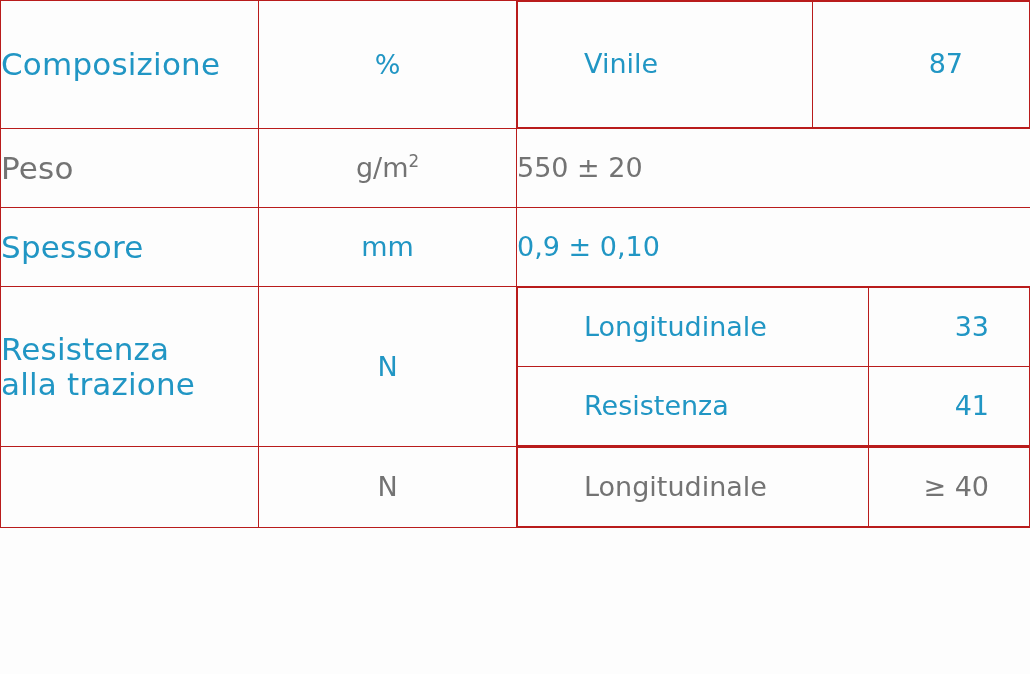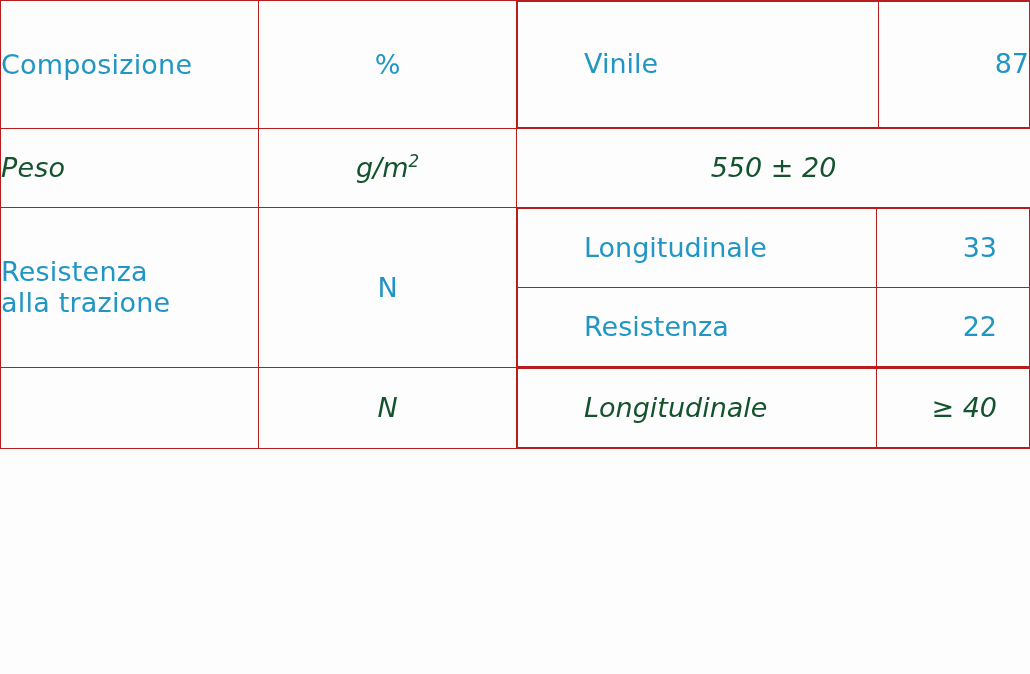--- a/index.html
+++ b/index.html
@@ -30,62 +30,62 @@
     padding: 0;
     vertical-align: middle;
   }
   
   col.c-name  { width: 258px; }
   col.c-unit  { width: 258px; }
   col.c-value { width: 514px; }
 
   .cell-name {
     padding: 6px 14px 6px 20px;
-    font-size: 27px;
+    font-size: 31px;
     line-height: 1.18;
     letter-spacing: 0.2px;
   }
   .cell-unit {
     text-align: center;
     font-size: 27px;
     line-height: 1.18;
   }
   .cell-value {
     padding: 4px 18px;
     font-size: 27px;
     line-height: 1.25;
   }
   .blue  { color: #2196c4; }
-  .black { color: #14532d; font-style: italic; }
+  .black { color: #737373; }
 
   .value-center {
-    text-align: center;
   }
   .pairs {
     width: 100%;
     border-collapse: collapse;
     table-layout: fixed;
   }
   .pairs td {
     border: none;
     padding: 1px 0;
     font-size: 27px;
     line-height: 1.2;
     vertical-align: middle;
   }
   .pairs td.lbl {
     text-align: left;
     padding-left: 66px;
   }
   .pairs td.num {
     text-align: right;
+    padding-right: 66px;
     width: 150px;
   }
   .pairs.wide td.lbl { }
-  .pairs.wide td.num { padding-right: 32px; width: 120px; }
+  .pairs.wide td.num { padding-right: 40px; width: 120px; }
 
   .row-compos td { height: 125px; }
   .row-peso td { height: 78px; }
   .row-spessore td { height: 78px; }
   .row-altezza td { height: 78px; }
   .row-trazione td { height: 78px; }
   .row-allung td { height: 78px; }
   sup {
     font-size: 0.62em;
     vertical-align: super;
@@ -120,38 +120,43 @@
             </table>
         </td>
       </tr>
 
       <tr class="row-peso">
         <td class="cell-name black">Peso</td>
         <td class="cell-unit black"><span>g/m</span><sup>2</sup></td>
         <td class="cell-value black value-center">550 ± 20</td>
       </tr>
 
+      <tr class="row-spessore">
+        <td class="cell-name blue">Spessore</td>
+        <td class="cell-unit blue">mm</td>
+        <td class="cell-value blue value-center">0,9  ± 0,10</td>
+      </tr>
 
 
       <tr class="row-trazione">
         <td class="cell-name blue two-line">
           <div>Resistenza</div>
           <div>alla trazione</div>
         </td>
         <td class="cell-unit blue">N</td>
         <td class="cell-value blue">
           <table class="pairs wide">
             <tbody>
                 <tr>
               <td class="lbl">Longitudinale</td>
               <td class="num">33</td>
             </tr>
             <tr>
               <td class="lbl">Resistenza</td>
-              <td class="num">22</td>
+              <td class="num">41</td>
             </tr>
           </tbody>
             </table>
         </td>
       </tr>
 
       <tr class="row-allung">
         <td class="cell-name black two-line">
           
           

